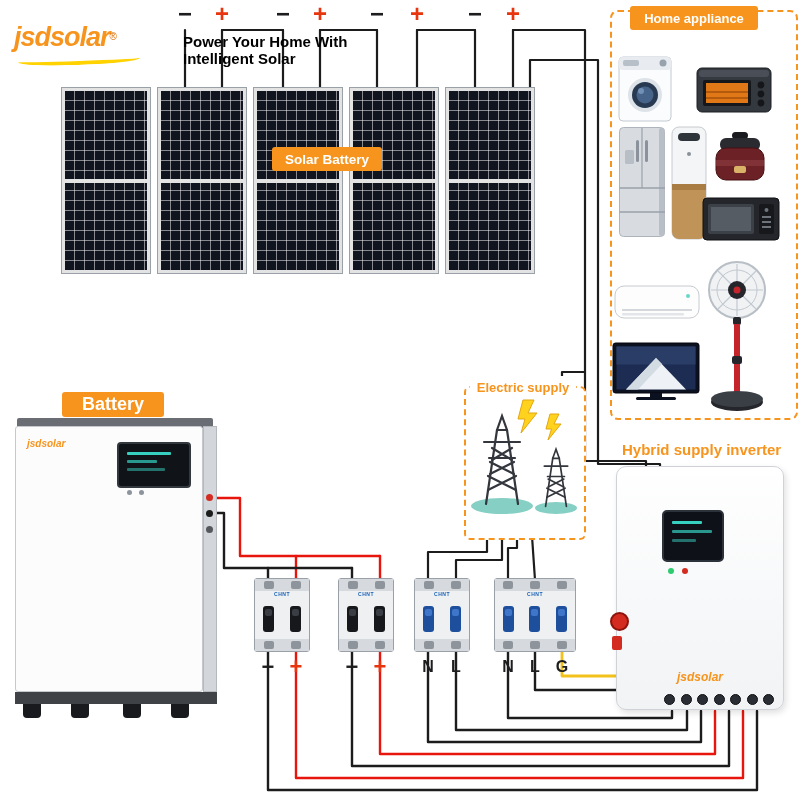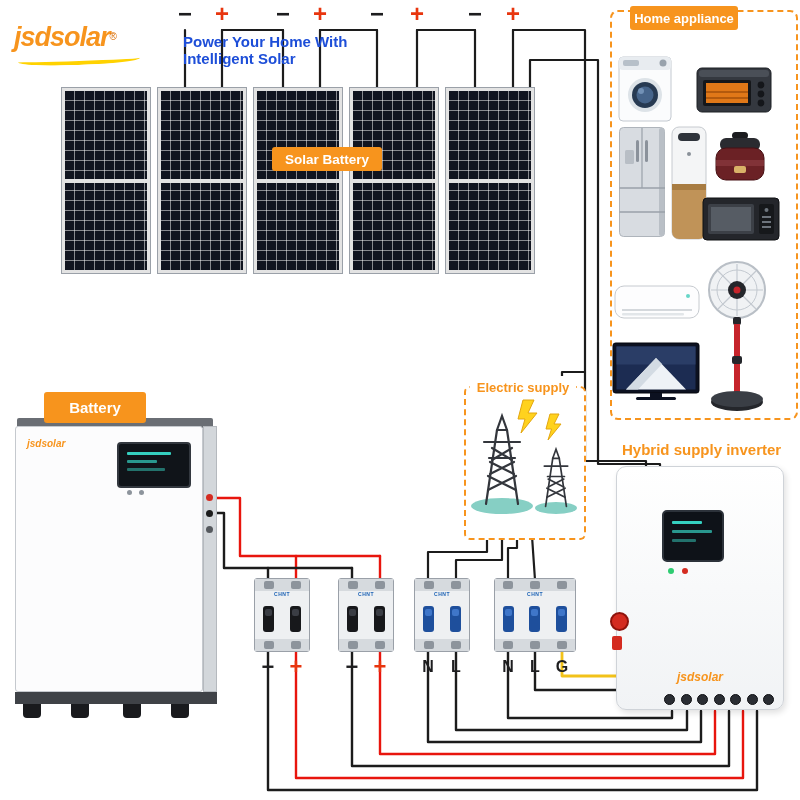--- a/index.html
+++ b/index.html
@@ -8,21 +8,21 @@
   .abs{position:absolute;}
   .wires{position:absolute;left:0;top:0;z-index:1;}
   .comp{position:absolute;z-index:2;}
 
   
   .logo{left:14px;top:22px;z-index:5;text-align:right;}
   .logo .word{font-style:italic;font-weight:bold;font-size:27px;color:#f7941d;letter-spacing:-1px;}
   .logo sup{font-size:10px;color:#d96b00;font-style:normal;}
   .logo .swoosh{position:absolute;left:4px;top:33px;width:122px;height:6px;
                 border-bottom:4px solid #ffd200;border-radius:50%;transform:rotate(-2deg);}
-  .tagline{left:183px;top:33px;color:#1d4ed8;font-weight:bold;font-size:15px;line-height:17px;z-index:3;}
+  .tagline{left:183px;top:33px;color:#000000;font-weight:bold;font-size:15px;line-height:17px;z-index:3;}
 
   
   .badge{background:#f7941d;color:#fff;font-weight:bold;display:flex;align-items:center;
          justify-content:center;border-radius:3px;z-index:5;position:absolute;}
 
   
   .panel{position:absolute;top:88px;width:88px;height:185px;z-index:2;
          background-color:#10141f;border:3px solid #e3e3e3;outline:1px solid #9aa0a8;box-sizing:border-box;
          background-image:
            repeating-linear-gradient(90deg,transparent 0 9px,rgba(255,255,255,.5) 9px 10px),
@@ -160,21 +160,21 @@
   <span class="term plus" style="left:513px">+</span>
 
   <div class="panel" style="left:62px"></div>
   <div class="panel" style="left:158px"></div>
   <div class="panel" style="left:254px"></div>
   <div class="panel" style="left:350px"></div>
   <div class="panel" style="left:446px"></div>
   <div class="badge" style="left:272px;top:147px;width:110px;height:24px;font-size:13.5px">Solar Battery</div>
 
   <div class="comp app-box"></div>
-  <div class="badge" style="left:630px;top:6px;width:108px;height:24px;font-size:13px">Home appliance</div>
+  <div class="badge" style="left:630px;top:6px;width:128px;height:24px;font-size:13px">Home appliance</div>
 
   <div class="appliance" style="left:618px;top:56px">
     <svg width="54" height="66" viewBox="0 0 54 66">
       <rect x="1" y="1" width="52" height="64" rx="4" fill="#fbfcfd" stroke="#c3c9d0"></rect>
       <rect x="1" y="1" width="52" height="13" rx="4" fill="#e8ecf0"></rect>
       <rect x="5" y="4" width="16" height="6" rx="2" fill="#b7c0c9"></rect>
       <circle cx="45" cy="7" r="3.5" fill="#98a2ac"></circle>
       <circle cx="27" cy="39" r="17" fill="#dde3e8"></circle>
       <circle cx="27" cy="39" r="13" fill="#273a52"></circle>
       <circle cx="27" cy="39" r="8.5" fill="#46648a"></circle>
@@ -300,21 +300,21 @@
         <path d="M-18,34 H18"></path>
           <path d="M-13,50 H13"></path>
         <path d="M-14,82 L14,68 M-14,68 L14,82"></path>
         <path d="M-12,66 L12,54 M-12,54 L12,66"></path>
       </g>
       <path d="M55,2 l11,0 l-6,13 l9,0 l-16,20 l4,-14 l-7,0 z" fill="#ffd21e" stroke="#e3a60f"></path>
       <path d="M82,16 l9,0 l-5,10 l7,0 l-13,16 l3.5,-11 l-5.5,0 z" fill="#ffd21e" stroke="#e3a60f"></path>
     </svg>
   </div>
 
-  <div class="badge" style="left:44px;top:392px;width:102px;height:31px;font-size:15px">Battery</div>
+  <div class="badge" style="left:62px;top:392px;width:102px;height:25px;font-size:18px">Battery</div>
   <div class="comp battery">
     <div class="bat-top"></div>
     <div class="bat-front"></div>
     <div class="bat-side"></div>
     <span class="bat-logo">jsdsolar</span>
     <div class="bat-screen">
       <div class="scr-bar" style="top:8px;width:44px"></div>
       <div class="scr-bar" style="top:16px;width:30px;opacity:.7"></div>
       <div class="scr-bar" style="top:24px;width:38px;opacity:.5"></div>
     </div>

